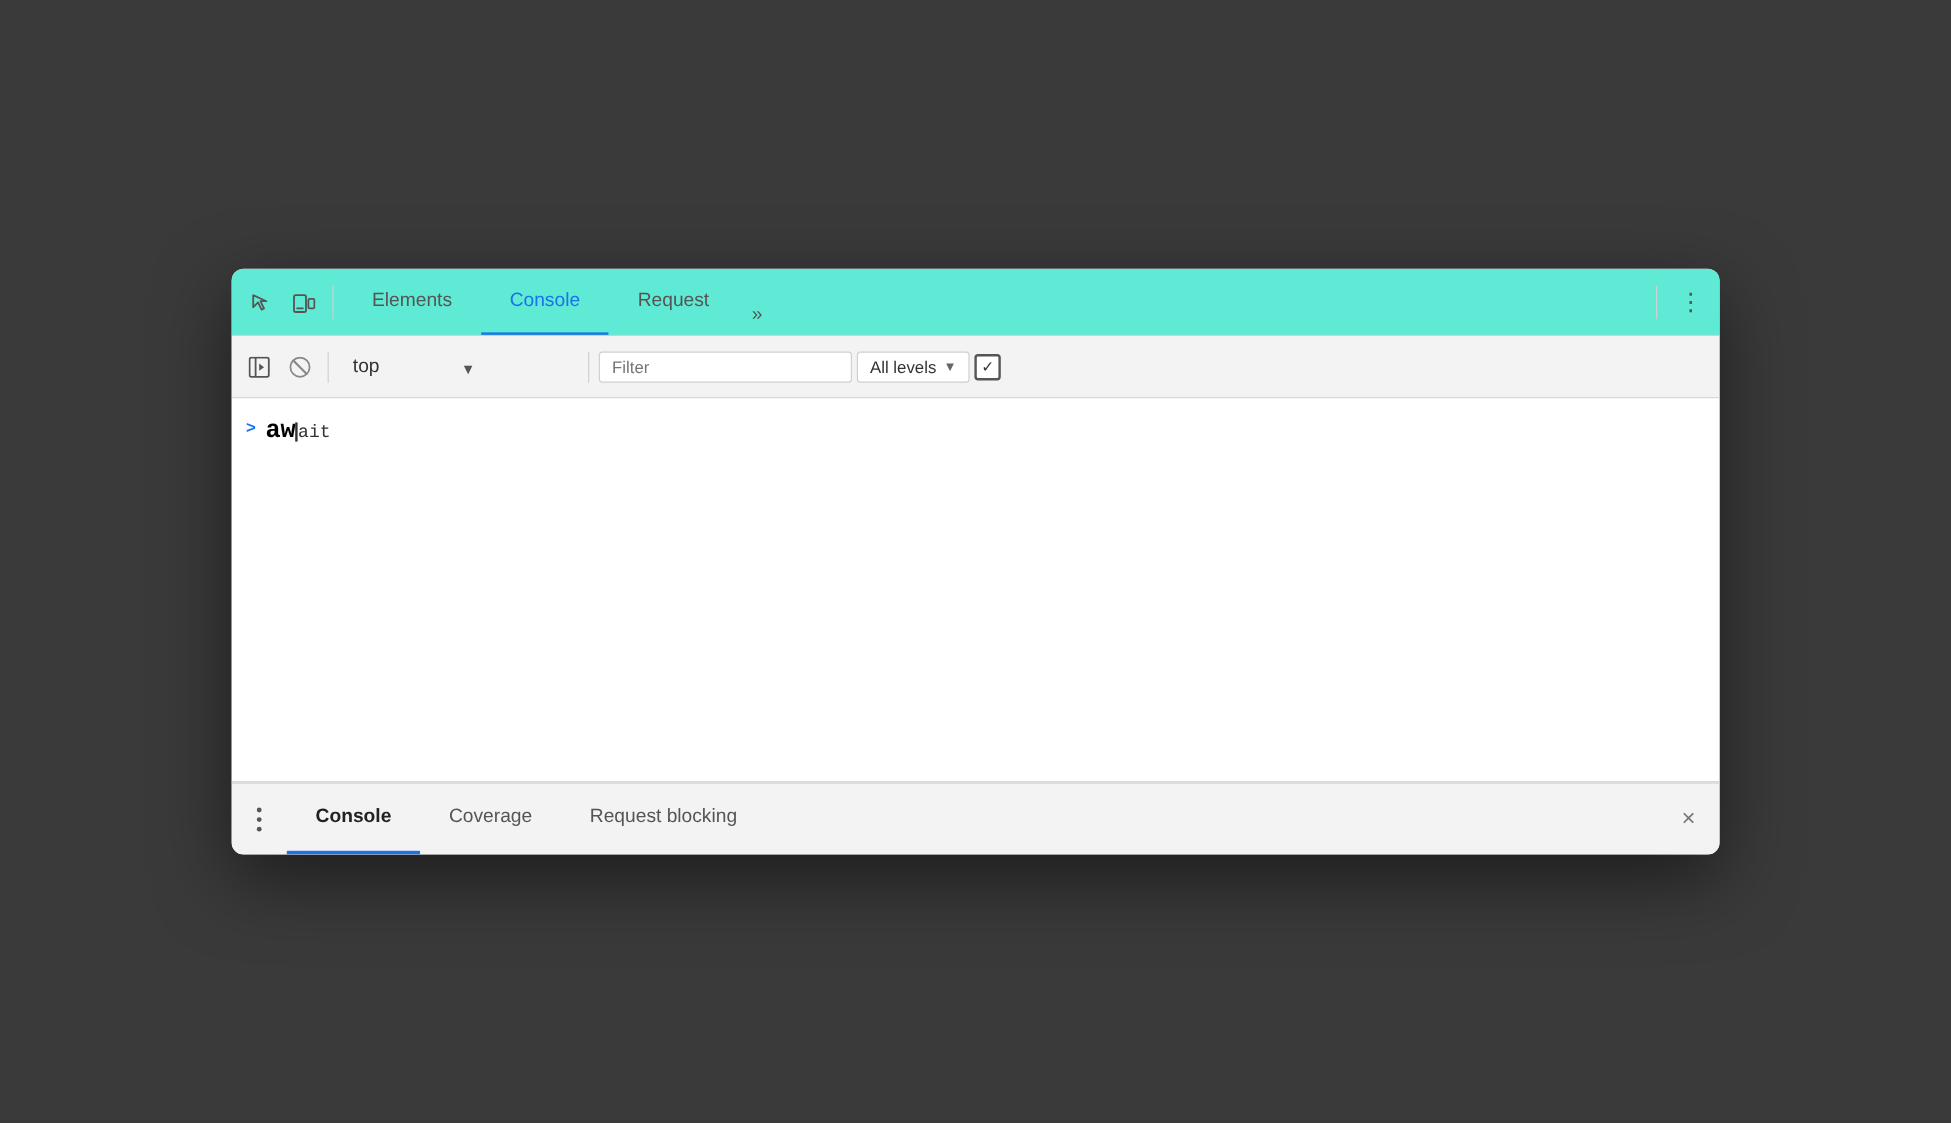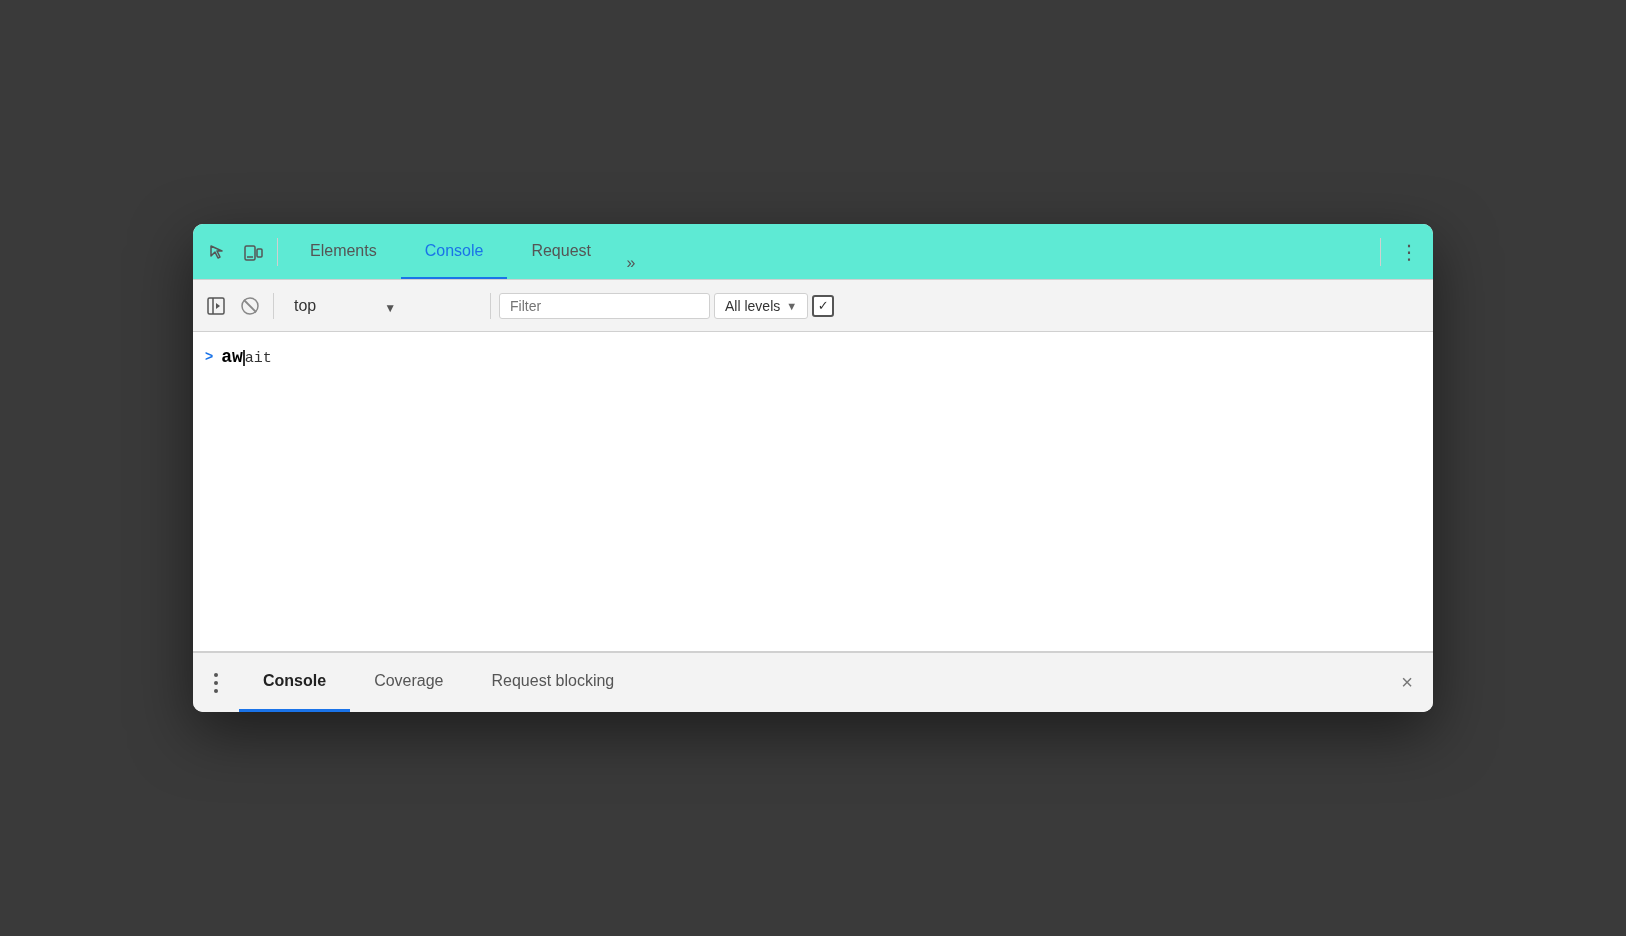--- a/index.html
+++ b/index.html
@@ -258,21 +258,21 @@
       margin-right: 8px;
       margin-top: 2px;
       cursor: pointer;
       user-select: none;
       font-weight: bold;
     }
 
     .console-text-bold {
       font-weight: bold;
       font-family: 'Courier New', Courier, monospace;
-      font-size: 18px;
+      font-size: 21px;
     }
 
     .console-text-normal {
       font-weight: normal;
       font-family: 'Courier New', Courier, monospace;
       font-size: 15px;
       color: #333;
       text-align: right;
     }
 

